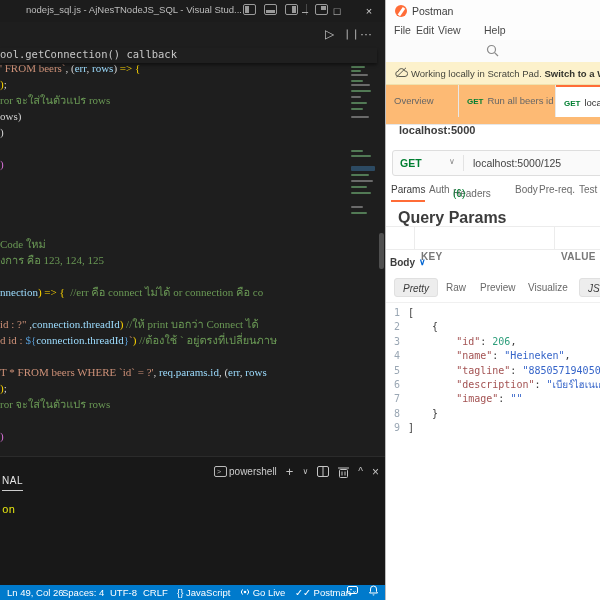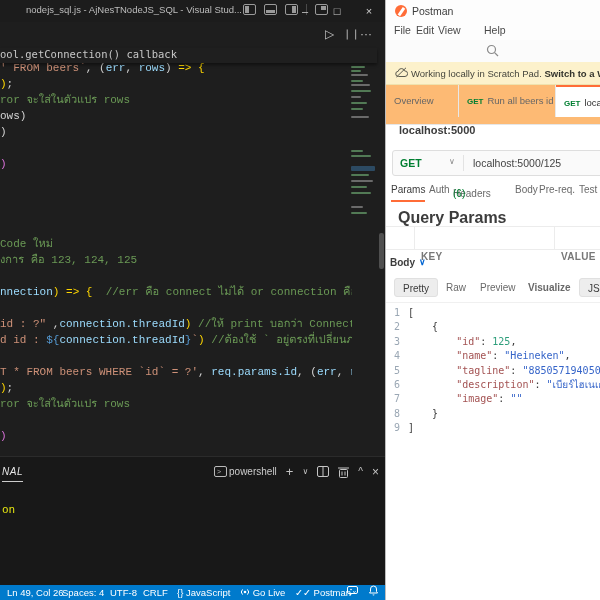--- a/index.html
+++ b/index.html
@@ -21,33 +21,33 @@
   .lyt-sep { width:1px; height:11px; background:#4a4a4a; }
   .win-controls { position:absolute; right:0; top:0; height:22px; display:flex; }
   .win-controls span { width:32px; text-align:center; font-size:11px; line-height:22px; color:#d0d0d0; }
   .vsc-toolbar { position:absolute; left:0; top:22px; width:385px; height:26px; background:#1e1e1e; }
   .vsc-toolbar .tbi { position:absolute; top:5px; color:#c5c5c5; font-size:12px; }
   .vsc-sticky { position:absolute; left:0; top:48px; width:377px; height:15px; background:#1f1f1f;
                 font-family:"DejaVu Sans Mono", monospace; font-size:10.5px; color:#c8c8c8;
                 box-shadow:0 2px 3px rgba(0,0,0,.45); z-index:3; white-space:nowrap; overflow:hidden; }
   .vsc-editor { position:absolute; left:0; top:62px; width:385px; height:394px; background:#1e1e1e; overflow:hidden; }
   .code-lines { position:absolute; left:0; top:-2px; width:352px; overflow:hidden;
-                font-family:Liberation Mono, monospace; font-size:11px; line-height:16px; white-space:pre; }
+                font-family:Liberation Serif, serif; font-size:11px; line-height:16px; white-space:pre; }
   .code-lines .ln { height:16px; white-space:pre; }
   .vscode .c-str{color:#ce9178} .vscode .c-cmt{color:#6a9955} .vscode .c-var{color:#9cdcfe}
   .vscode .c-yel{color:#ffd700} .vscode .c-mag{color:#d670d6} .vscode .c-pln{color:#d4d4d4}
   .vscode .c-kw{color:#569cd6}
   .minimap { position:absolute; left:351px; top:0; width:26px; height:394px; }
   .minimap div { position:absolute; height:2px; border-radius:1px; }
   .vsb { position:absolute; left:378px; top:0; width:7px; height:394px; background:#1e1e1e; }
   .vsb-thumb { position:absolute; left:1px; top:171px; width:5px; height:36px; background:#4f4f4f; border-radius:2px; }
 
   .vsc-panel { position:absolute; left:0; top:456px; width:385px; height:129px; background:#181818; border-top:1px solid #2b2b2b; }
-  .panel-tab { position:absolute; left:2px; top:9px; font-size:10px; color:#e7e7e7; letter-spacing:.5px;
-               padding-bottom:4px; border-bottom:1px solid #cccccc;font-style:italic; }
+  .panel-tab { position:absolute; left:2px; top:18px; font-size:10px; color:#e7e7e7; letter-spacing:.5px;
+               padding-bottom:4px; border-bottom:1px solid #cccccc; }
   .panel-actions { position:absolute; right:6px; top:7px; display:flex; align-items:center; gap:9px; color:#c5c5c5; font-size:11px; }
   .term-chip { display:flex; align-items:center; gap:2px; font-size:10px; color:#cccccc; }
   .term-box { width:13px; height:11px; border:1px solid #b9b9b9; border-radius:2px; font-size:7px; line-height:9px;
               text-align:left; padding-left:2px; color:#b9b9b9; }
   .term-line { position:absolute; left:2px; top:46px; font-family:"DejaVu Sans Mono", monospace; font-size:11px; color:#e2e210; }
 
   .vsc-statusbar { position:absolute; left:0; top:585px; width:385px; height:15px; background:#007acc; color:#ffffff;
                    font-size:9.5px; display:flex; align-items:center; }
   .sb-item { position:absolute; top:0; height:15px; line-height:15px; white-space:nowrap; }
   .sb-icon svg { vertical-align:-1px; }
@@ -85,21 +85,21 @@
   .pm-qp { position:absolute; left:12px; top:209px; font-size:16px; font-weight:bold; color:#3c3c3c; }
   .pm-kvtable { position:absolute; left:0; top:226px; width:215px; height:24px; border-top:1px solid #ececec; border-bottom:1px solid #ececec; }
   .pm-kvtable .v1 { position:absolute; left:28px; top:0; bottom:0; width:1px; background:#ececec; }
   .pm-kvtable .v2 { position:absolute; left:168px; top:0; bottom:0; width:1px; background:#ececec; }
   .pm-kvtable .h { position:absolute; top:24px; font-size:10px; font-weight:bold; color:#777; letter-spacing:.3px; }
   .pm-bodyrow { position:absolute; left:0; top:252px; width:215px; height:24px; }
   .pm-bodyrow .lbl { position:absolute; left:4px; top:5px; font-size:10px; font-weight:bold; color:#3c3c3c; }
   .pm-bodyrow .chev { position:absolute; left:33px; top:5px; font-size:9px; color:#0265d2; font-weight:bold; }
   .pm-viewtabs { position:absolute; left:0; top:276px; width:215px; height:24px; font-size:10px; color:#696969; }
   .pm-viewtabs span { position:absolute; top:2px; height:19px; line-height:19px; }
-  .pill { background:#ededed; border:1px solid #e0e0e0; border-radius:3px; padding:0 8px; color:#3c3c3c; }
+  .pill { background:#ededed; border:1px solid #e0e0e0; border-radius:3px; padding:0 8px; color:#3c3c3c;font-style:italic; }
   .pm-json { position:absolute; left:0; top:302px; width:215px; height:298px; background:#fff; border-top:1px solid #f0f0f0;
              font-family:"DejaVu Sans Mono", monospace; font-size:10px; line-height:14.4px; overflow:hidden; }
   .pm-json .ln { display:flex; height:14.4px; }
   .pm-json .num { width:22px; text-align:right; padding-right:8px; color:#9aa7b4; flex:none; }
   .pm-json .content { white-space:pre; }
   .postman .c-key{color:#a35252} .postman .c-num{color:#2e9e7b} .postman .c-jstr{color:#3665c9} .postman .c-pln{color:#3c3c3c}
 
   svg { display:block; }
 </style>
 </head>
@@ -303,35 +303,35 @@
       <span class="h" style="left:175px;">VALUE</span>
     </div>
     <div class="pm-bodyrow">
       <span class="lbl">Body</span>
       <span class="chev">∨</span>
     </div>
     <div class="pm-viewtabs">
       <span class="pill" style="left:8px;">Pretty</span>
       <span style="left:60px;">Raw</span>
       <span style="left:94px;">Preview</span>
-      <span style="left:142px;font-weight:bold;">Visualize</span>
+      <span style="left:142px;">Visualize</span>
       <span class="pill" style="left:193px;">JSO</span>
     </div>
     <div class="pm-json" style="padding-top:3px;">
         <div class="ln">
           <span class="num">1</span>
           <span class="content"><span class="c-pln">[</span></span>
         </div>
         <div class="ln">
           <span class="num">2</span>
           <span class="content"><span class="c-pln">    {</span></span>
         </div>
         <div class="ln">
           <span class="num">3</span>
-          <span class="content"><span class="c-pln">        </span><span class="c-key">"id"</span><span class="c-pln">: </span><span class="c-num">125</span><span class="c-pln">,</span></span>
+          <span class="content"><span class="c-pln">        </span><span class="c-key">"id"</span><span class="c-pln">: </span><span class="c-num">206</span><span class="c-pln">,</span></span>
         </div>
         <div class="ln">
           <span class="num">4</span>
           <span class="content"><span class="c-pln">        </span><span class="c-key">"name"</span><span class="c-pln">: </span><span class="c-jstr">"Heineken"</span><span class="c-pln">,</span></span>
         </div>
         <div class="ln">
           <span class="num">5</span>
           <span class="content"><span class="c-pln">        </span><span class="c-key">"tagline"</span><span class="c-pln">: </span><span class="c-jstr">"8850571940500"</span></span>
         </div>
         <div class="ln">

